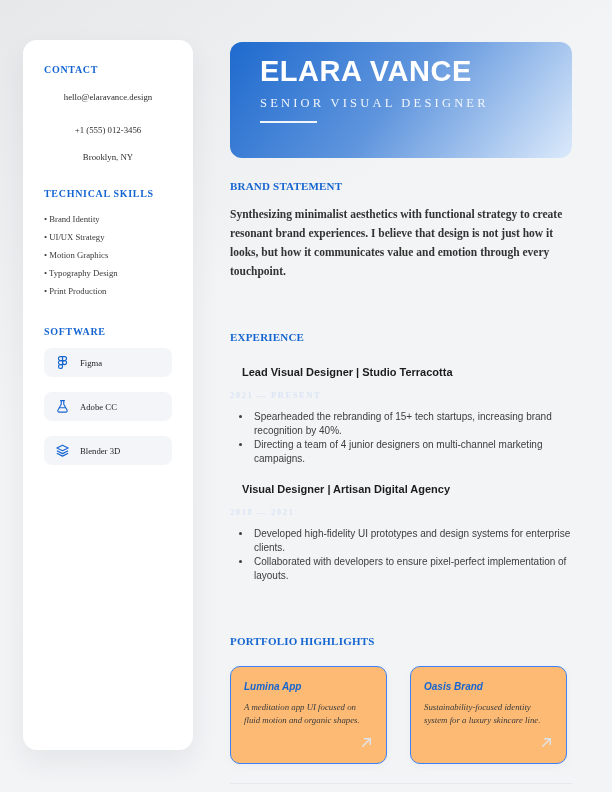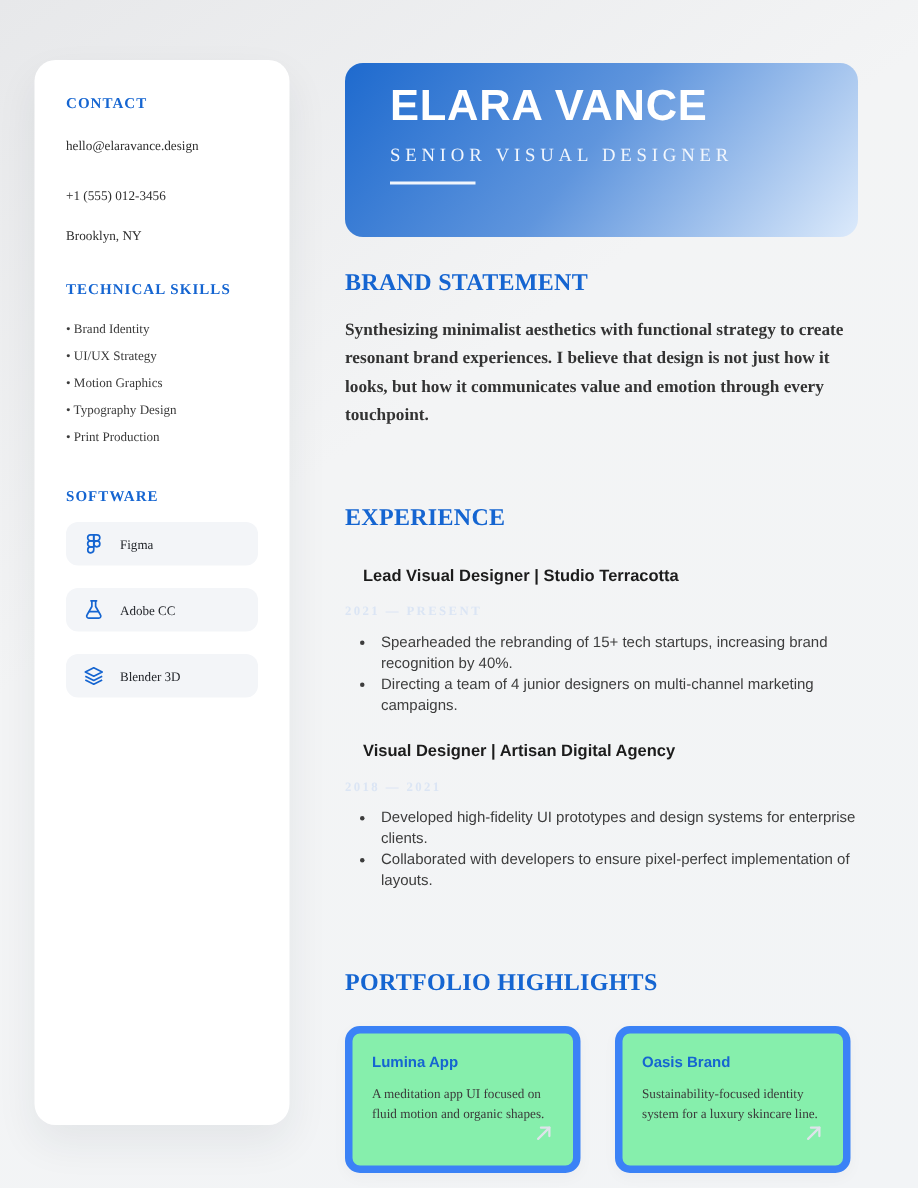--- a/index.html
+++ b/index.html
@@ -14,21 +14,21 @@
   .sidebar{
     position:absolute;left:23px;top:40px;width:170px;height:710px;
     background:#ffffff;border-radius:14px;
     box-shadow:0 12px 28px rgba(30,40,60,.07);
     padding:24px 21px;box-sizing:border-box;
   }
   .side-heading{
     font-weight:bold;font-size:10px;letter-spacing:.7px;
     color:#1565d1;margin:0 0 11px 0;
   }
-  .contact-line{font-size:8.8px;color:#2e2e2e;margin:17px 0 11px 0;}
+  .contact-line{font-size:8.8px;color:#2e2e2e;margin:17px 0 11px 0;text-align:center;}
   .contact-line.email{margin-bottom:23px;}
   .skills{margin-top:26px;}
   .skill-item{
     font-size:8.7px;color:#3a3a3a;line-height:18px;margin:0;
   }
   .skill-item::before{content:"• ";color:#3a3a3a;}
   .software{margin-top:26px;}
   .pill{
     height:29px;background:#f3f5f8;border-radius:8px;
     display:flex;align-items:center;gap:10px;
@@ -48,21 +48,21 @@
   .hero-name{
     font-family:"Liberation Sans",sans-serif;font-weight:bold;
     font-size:29px;letter-spacing:.5px;margin:2px 0 0 0;
   }
   .hero-title{
     font-size:12.5px;letter-spacing:3.2px;margin-top:8px;color:#f1f6fd;
   }
   .hero-rule{width:57px;height:2px;background:#ffffff;opacity:.92;margin-top:10px;}
 
   .sec-heading{
-    font-weight:bold;font-size:16px;color:#1565d1;
+    font-weight:bold;font-size:11px;color:#1565d1;
     letter-spacing:.2px;margin:0;
   }
   .brand{margin-top:22px;}
   .brand-text{
     margin-top:13px;font-size:11.5px;line-height:19px;color:#333333;font-weight:bold;
   }
   .experience{margin-top:50px;}
   .job{margin-top:23px;}
   .job + .job{margin-top:17px;}
   .job-title{
@@ -77,22 +77,22 @@
     margin:10px 0 0 0;padding-left:22px;
     font-family:"Liberation Sans",sans-serif;
     font-size:10px;line-height:14px;color:#3d3d3d;
   }
   .job-bullets li{margin:0 0 0 0;padding-left:2px;}
 
   .portfolio{margin-top:52px;}
   .cards{display:flex;gap:23px;margin-top:19px;}
   .pcard{
     width:157px;height:98px;box-sizing:border-box;position:relative;
-    background:#86efac;border:5px solid #3b82f6;border-radius:10px;
-    padding:14px 13px;box-shadow:0 3px 10px rgba(30,40,60,.03);
+    background:#fdba74;border:1px solid #3b82f6;border-radius:10px;
+    padding:14px 13px;box-shadow:0 3px 10px rgba(30,40,60,.03);font-style:italic;
   }
   .pcard-title{
     font-family:"Liberation Sans",sans-serif;font-weight:bold;
     font-size:10px;color:#1565d1;margin:0;
   }
   .pcard-desc{
     font-size:8.8px;line-height:12.5px;color:#3a3a3a;margin-top:9px;
   }
   .pcard-arrow{position:absolute;right:12px;bottom:9px;}
 

